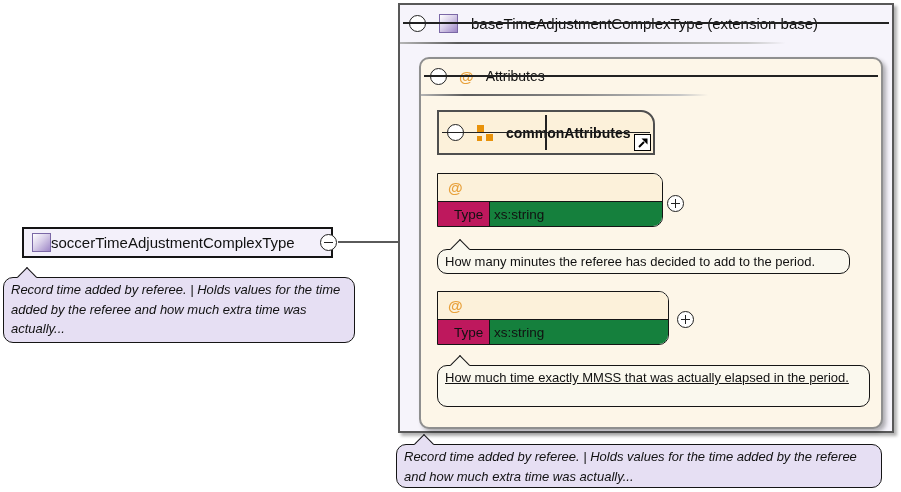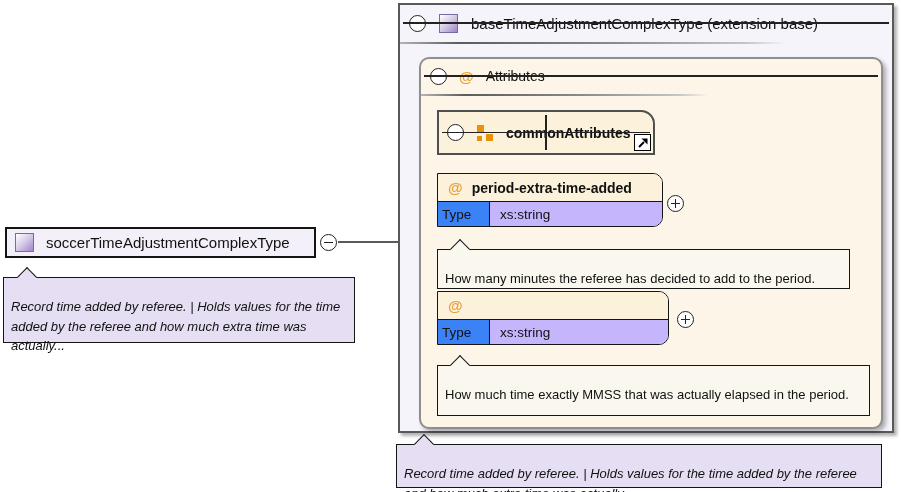--- a/index.html
+++ b/index.html
@@ -15,36 +15,36 @@
   .circ.plus::after { content:''; position:absolute; top:3px; bottom:3px; left:50%;
           width:1.5px; margin-left:-0.75px; background:#222; }
   .circ.inline { position:static; flex:0 0 17px; }
 
   .purple-sq { width:19px; height:19px; border:1px solid #7b68a6;
           background:linear-gradient(135deg,#ffffff 0%,#d9cfe9 45%,#9d86c6 100%); }
 
   .sep { position:absolute; height:2px;
          background:linear-gradient(90deg,#b5b5b5 0%,#5c5c5c 12%,#8b8b8b 45%,#c6c6c6 72%,rgba(200,200,200,0) 80%); }
 
-  .bubble { position:absolute; border:1.6px solid #151515; border-radius:0;
-            font-size:13px; line-height:1.5; padding:19px 7px; }
+  .bubble { position:absolute; border:1.6px solid #151515; border-radius:10px;
+            font-size:13px; line-height:1.5; padding:2px 7px; }
   .bubble.lavender { background:#e6dff3;font-style:italic; }
   .bubble.cream { background:#faf8ee; }
   .pointer { position:absolute; top:-8.5px; width:14px; height:14px;
              transform:rotate(45deg); border-left:1.6px solid #151515;
              border-top:1.6px solid #151515; }
   .bubble.lavender .pointer { background:#e6dff3; }
   .bubble.cream .pointer { background:#faf8ee; }
 
   .at-glyph { color:#e8a13c; font-weight:bold; font-size:15px; }
 
   
-  #left-element { position:absolute; left:5px; top:227px; width:311px; height:31px;
+  #left-element { position:absolute; left:22px; top:227px; width:311px; height:31px;
         background:#f3f0fa; border:2px solid #141414; display:flex; align-items:center;
-        gap:12px; padding-left:8px; font-size:15px; cursor:pointer; }
+        padding-left:8px; font-size:15px; cursor:pointer; }
 
   #left-collapse { left:320px; top:234px; }
   #connector { position:absolute; left:338px; top:241px; width:82px; height:2px; background:#5a5a5a; }
 
   #left-annotation { left:3px; top:277px; width:352px; height:66px; }
   #left-annotation .pointer { left:16px; }
 
   
   #outer-box { position:absolute; left:398px; top:3px; width:496px; height:430px;
         background:#f6f4fb; border:2px solid #585858;
@@ -75,33 +75,33 @@
         background:#fff; border:1.6px solid #000; display:flex; align-items:center;
         justify-content:center; cursor:pointer; }
 
   
   .attr-card { position:absolute; border:1.6px solid #151515; border-radius:0 10px 10px 0;
         overflow:hidden; background:#f6f6f1; cursor:pointer; }
   .attr-card .hd { height:28px; background:#fcf1da; border-bottom:1.6px solid #151515;
         display:flex; align-items:center; gap:9px; padding-left:10px;
         font-size:14px; font-weight:bold; }
   .attr-card .row { height:24px; display:flex; font-size:13.5px; }
-  .attr-card .cell-label { flex:0 0 52px; background:#3b82f6; border-right:1.6px solid #151515;
-        display:flex; align-items:center; padding-left:4px; }
-  .attr-card .cell-value { flex:1; background:#c4b5fd; display:flex; align-items:center;
-        padding-left:10px; }
+  .attr-card .cell-label { flex:0 0 52px; background:#be185d; border-right:1.6px solid #151515;
+        display:flex; align-items:center; padding-left:16px; }
+  .attr-card .cell-value { flex:1; background:#15803d; display:flex; align-items:center;
+        padding-left:4px; }
 
   #attr1 { left:16px; top:114px; width:226px; }
   #plus1 { left:246px; top:136px; }
   #annotation1 { left:16px; top:190px; width:413px; height:25px; white-space:nowrap; }
   #annotation1 .pointer { left:15px; }
 
   #attr2 { left:16px; top:232px; width:232px; }
   #plus2 { left:256px; top:252px; }
-  #annotation2 { left:16px; top:306px; width:433px; height:51px; }
+  #annotation2 { left:16px; top:306px; width:433px; height:42px;text-decoration:underline; }
   #annotation2 .pointer { left:15px; }
 
   
   #bottom-annotation { left:396px; top:444px; width:486px; height:44px; }
   #bottom-annotation .pointer { left:20px; }
 </style>
 </head>
 <body>
 
 <div id="canvas">
@@ -146,21 +146,20 @@
           <svg width="12" height="12" viewBox="0 0 12 12">
               <path d="M2 10 L7 5" stroke="#000" stroke-width="2"></path>
               <path d="M4.5 1.5 H10.5 V7.5 Z" fill="#000"></path>
             </svg>
         </span>
       </div>
 
       <div class="attr-card" id="attr1">
         <div class="hd">
           <span class="at-glyph">@</span>
-          <span>period-extra-time-added</span>
         </div>
         <div class="row">
           <span class="cell-label">Type</span>
           <span class="cell-value">xs:string</span>
         </div>
       </div>
       <div class="circ plus" id="plus1"></div>
 
       <div class="bubble cream" id="annotation1">
         <span class="pointer"></span>

